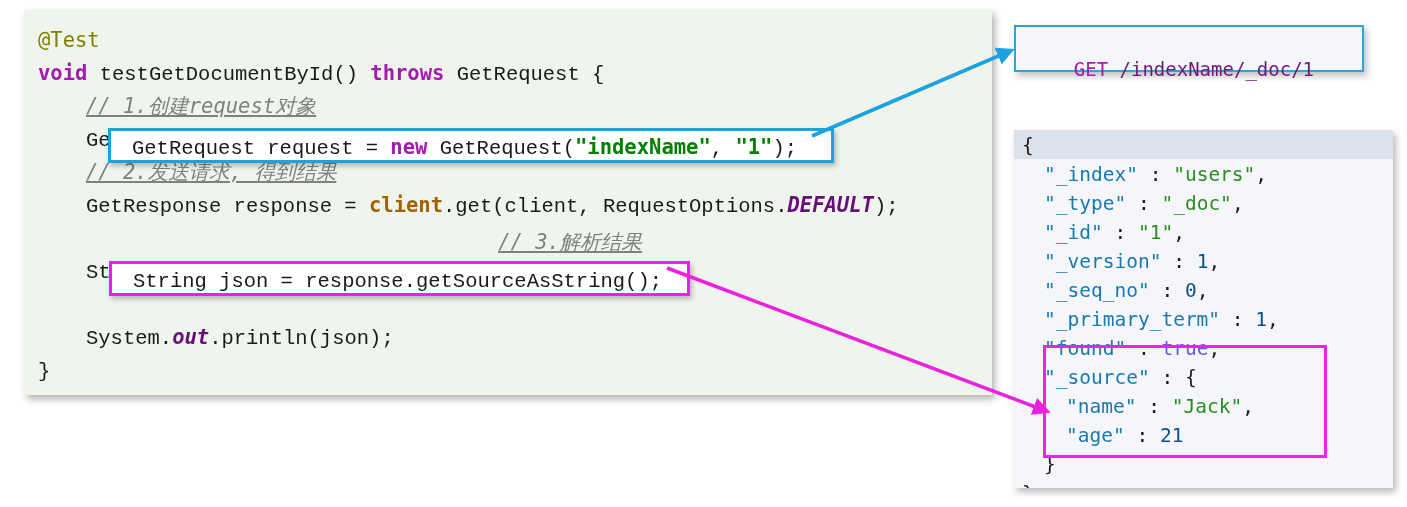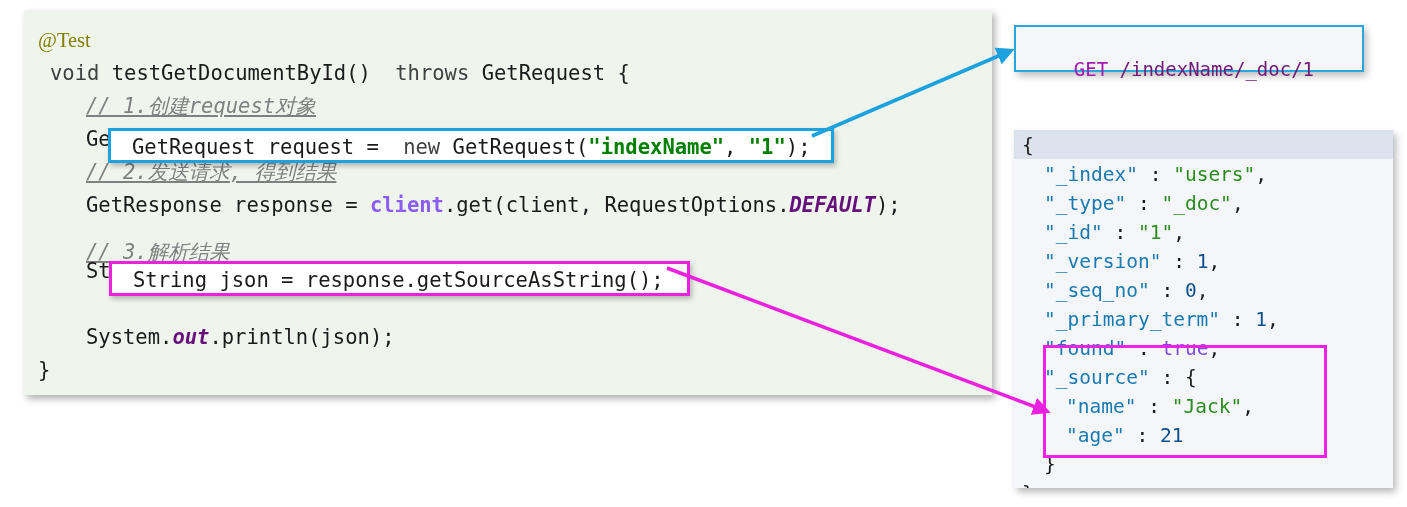--- a/index.html
+++ b/index.html
@@ -33,27 +33,27 @@
     height: 33px;
     line-height: 33px;
     font-family: "DejaVu Sans Mono", monospace;
     font-size: 20.5px;
     white-space: pre;
     color: #1a1a1a;
   }
   .ind0 { padding-left: 14px; }
   .ind1 { padding-left: 62px; }
 
-  .kw      { color: #404040; font-weight: normal; margin-left: 12px; }
+  .kw      { color: #a21caf; font-weight: bold; }
   .anno    { color: #808000; }
   .str     { color: #008000; font-weight: bold; }
-  .field   { color: #8b5cf6; font-weight: bold; }
+  .field   { color: #a16207; font-weight: bold; }
   .statfld { color: #660e7a; font-weight: bold; font-style: italic; }
   .cmt     { color: #808080; font-style: italic; text-decoration: underline; }
-  .plain   { color: #1a1a1a; }
+  .plain   { color: #1a1a1a; font-family: Liberation Mono, monospace; }
 
   
   #hl-cyan-code {
     position: absolute;
     left: 84px;
     top: 118px;
     width: 726px;
     height: 35px;
     border: 3px solid #1ca2de;
     background: #ffffff;
@@ -166,27 +166,27 @@
     width: 1407px;
     height: 507px;
     pointer-events: none;
   }
 </style>
 </head>
 <body>
 
 <div id="code-panel">
   <div id="code-lines">
-      <div class="code-line ind0" style="top: 14px; font-family: Liberation Serif, serif;"><span class="anno">@Test</span></div>
+      <div class="code-line ind0" style="top: 14px;"><span class="anno">@Test</span></div>
       <div class="code-line ind0" style="top: 47px;"><span class="kw">void</span><span class="plain"> testGetDocumentById() </span><span class="kw">throws</span><span class="plain"> GetRequest {</span></div>
       <div class="code-line ind1" style="top: 80px;"><span class="cmt">// 1.创建request对象</span></div>
       <div class="code-line ind1" style="top: 113px;"><span class="plain">GetRequest request = </span><span class="kw">new</span><span class="plain"> GetRequest(</span><span class="str">"indexName"</span><span class="plain">, </span><span class="str">"1"</span><span class="plain">);</span></div>
       <div class="code-line ind1" style="top: 146px;"><span class="cmt">// 2.发送请求, 得到结果</span></div>
       <div class="code-line ind1" style="top: 179px;"><span class="plain">GetResponse response = </span><span class="field">client</span><span class="plain">.get(client, RequestOptions.</span><span class="statfld">DEFAULT</span><span class="plain">);</span></div>
-      <div class="code-line ind1" style="top: 226px;"><span class="cmt">// 3.解析结果</span></div>
+      <div class="code-line ind1" style="top: 216px; text-align: center;"><span class="cmt">// 3.解析结果</span></div>
       <div class="code-line ind1" style="top: 245px;"><span class="plain">String json = response.getSourceAsString();</span></div>
       <div class="code-line ind1" style="top: 278px;"></div>
       <div class="code-line ind1" style="top: 311px;"><span class="plain">System.</span><span class="statfld">out</span><span class="plain">.println(json);</span></div>
       <div class="code-line ind0" style="top: 344px;"><span class="plain">}</span></div>
     </div>
 
   <div id="hl-cyan-code">
     <div class="hl-text" id="hl-cyan-text"><span class="plain">GetRequest request = </span><span class="kw">new</span><span class="plain"> GetRequest(</span><span class="str">"indexName"</span><span class="plain">, </span><span class="str">"1"</span><span class="plain">);</span></div>
   </div>
 

